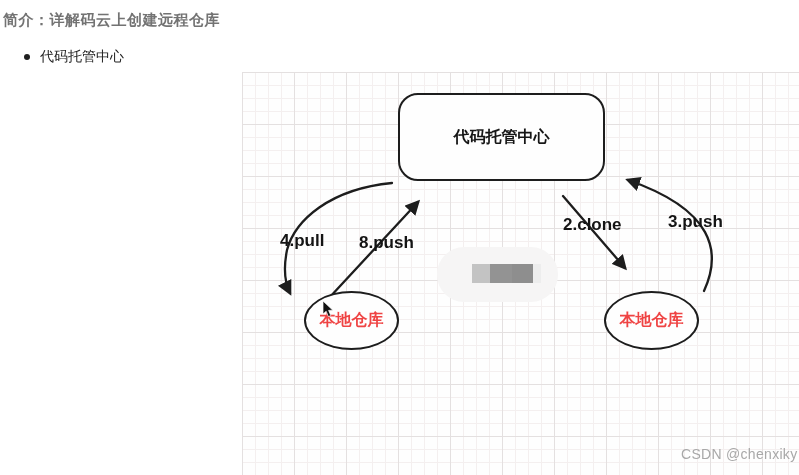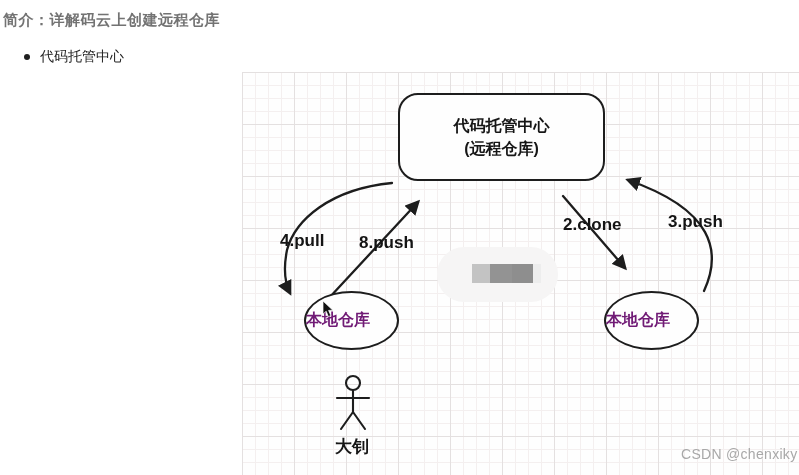--- a/index.html
+++ b/index.html
@@ -29,22 +29,22 @@
   .remote-box {
     position:absolute; left:398px; top:93px; width:207px; height:88px;
     border:2.5px solid #1d1d1d; border-radius:20px; background:#fefefe;
     display:flex; flex-direction:column; align-items:center; justify-content:center;
     font-size:16px; font-weight:bold; color:#161616; line-height:1.45;
   }
 
   .repo-ellipse {
     position:absolute; width:95px; height:59px;
     border:2.5px solid #1d1d1d; border-radius:50%; background:#fefefe;
-    display:flex; align-items:center; 
-    font-size:16px; font-weight:bold; color:#701a75;
+    display:flex; align-items:center; justify-content:center;
+    font-size:16px; font-weight:bold; color:#ef4444;
   }
   .repo-left { left:304px; top:291px; }
   .repo-right { left:604px; top:291px; }
 
   .arrow-label { position:absolute; font-size:17px; font-weight:600; color:#141414; }
   .lbl-pull  { left:280px; top:231px; }
   .lbl-push1 { left:359px; top:233px; }
   .lbl-clone { left:563px; top:215px; }
   .lbl-push3 { left:644px; top:212px;margin-left:24px; }
 
@@ -91,21 +91,20 @@
     <g fill="none" stroke="#1d1d1d" stroke-width="2.3" stroke-linecap="round">
       <path d="M 392 183 C 330 189 295 220 287 250 C 283 270 285 283 290 293" marker-end="url(#ah)"></path>
       <path d="M 329 298 L 418 202" marker-end="url(#ah)"></path>
       <path d="M 563 196 L 625 268" marker-end="url(#ah)"></path>
       <path d="M 704 291 C 722 252 714 210 628 180" marker-end="url(#ah)"></path>
     </g>
   </svg>
 
   <div class="remote-box">
     <span>代码托管中心</span>
-    <span>(远程仓库)</span>
   </div>
 
   <div class="repo-ellipse repo-left">
     <span>本地仓库</span>
   </div>
   <div class="repo-ellipse repo-right">
     <span>本地仓库</span>
   </div>
 
   <div class="arrow-label lbl-pull">4.pull</div>
@@ -119,29 +118,17 @@
         <span class="cb2"></span>
         <span class="cb3"></span>
         <span class="cb4"></span>
     </div>
   </div>
 
   <svg class="cursor" width="12" height="17" viewBox="0 0 12 17">
     <path d="M1 0 L1 13 L4.2 10.3 L6.4 15.6 L8.8 14.6 L6.6 9.4 L10.8 9.2 Z" fill="#111" stroke="#fff" stroke-width="0.7"></path>
   </svg>
 
-  <div class="actor actor-left">
-    <svg width="40" height="58" viewBox="0 0 40 58">
-      <g fill="none" stroke="#1d1d1d" stroke-width="2.1" stroke-linecap="round">
-        <circle cx="21" cy="9" r="7"></circle>
-        <line x1="21" y1="16" x2="21" y2="38"></line>
-        <line x1="5" y1="24" x2="37" y2="24"></line>
-        <line x1="21" y1="38" x2="9" y2="55"></line>
-        <line x1="21" y1="38" x2="33" y2="55"></line>
-      </g>
-    </svg>
-    <div class="actor-name">大钊</div>
-  </div>
 
 
   <div class="watermark">CSDN @chenxiky</div>
 
 </div>
 
 </body></html>

